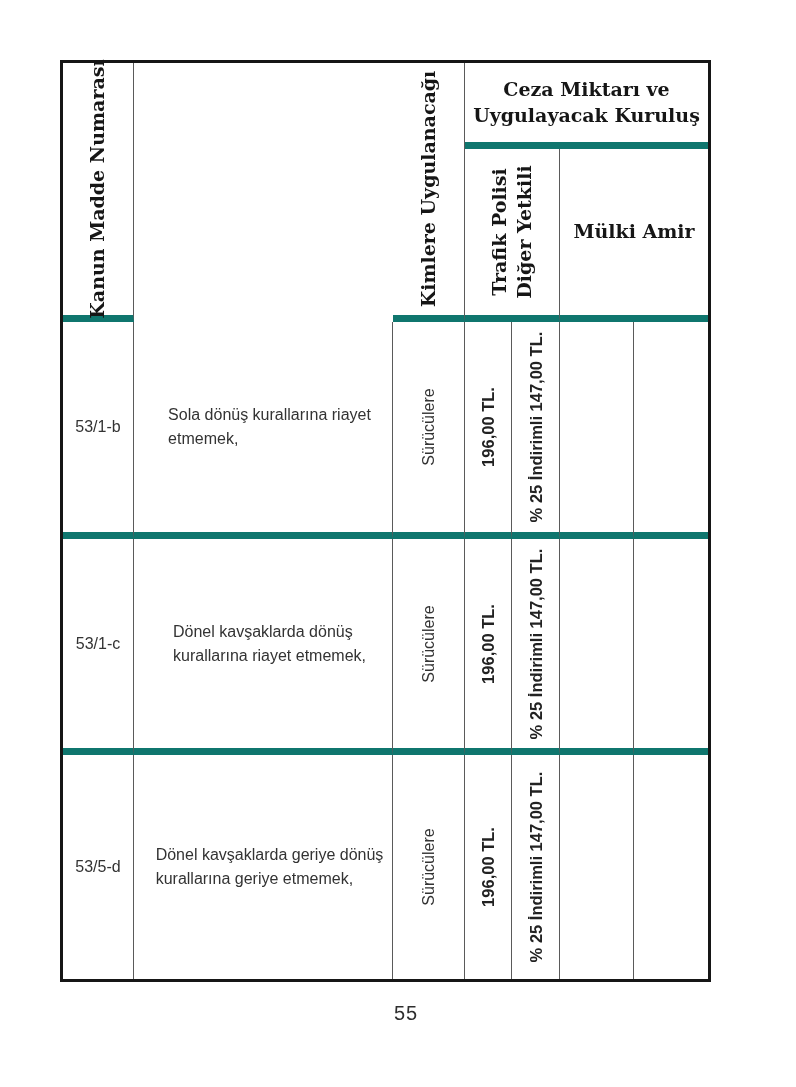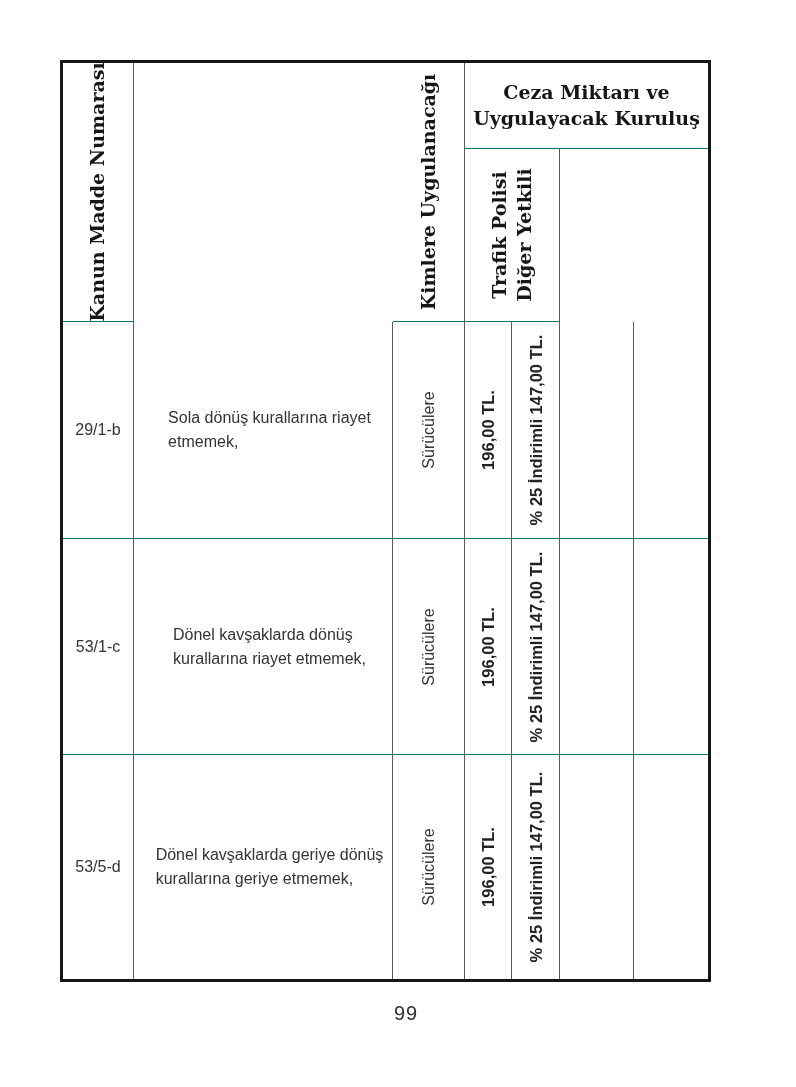--- a/index.html
+++ b/index.html
@@ -22,21 +22,21 @@
     display: grid;
     grid-template-columns: 71px 259px 72px 47px 48px 74px 74px;
     grid-template-rows: 86px 173px 217px 216px 224px;
     border: 3px solid #161616;
     background: #ffffff;
   }
   .cell {
     position: relative;
     box-sizing: border-box;
     border-right: 1px solid #5a5a5a;
-    border-bottom: 1px solid #0f766e;
+    border-bottom: 7px solid #0f766e;
     display: flex;
     align-items: center;
     justify-content: center;
     overflow: visible;
   }
   .br-none { border-right: none; }
   .bb-none { border-bottom: none; }
 
   
   .hserif {
@@ -110,23 +110,26 @@
       <span class="vtext">Kimlere Uygulanacağı</span>
     </div>
     <div class="cell h-ceza br-none hserif">
       <span class="htext">Ceza Miktarı ve
 Uygulayacak Kuruluş</span>
     </div>
     <div class="cell h-polisi hserif">
       <span class="vtext">Trafik Polisi
 Diğer Yetkili</span>
     </div>
+    <div class="cell h-mulki br-none hserif">
+      <span class="htext">Mülki Amir</span>
+    </div>
 
     <div class="cell madde-cell" style="grid-column:1;grid-row:3">
-      <span class="body-text">29/1-b</span>
+      <span class="body-text">53/1-b</span>
     </div>
     <div class="cell konu-cell" style="grid-column:2;grid-row:3">
       <span class="body-text konu-text">Sola dönüş kurallarına riayet
 etmemek,</span>
     </div>
     <div class="cell" style="grid-column:3;grid-row:3">
       <span class="vtext body-text">Sürücülere</span>
     </div>
     <div class="cell" style="grid-column:4;grid-row:3">
       <span class="vtext money">196,00 TL.</span>
@@ -182,15 +185,15 @@
     </div>
     <div class="cell bb-none" style="grid-column:6;grid-row:5">
       <span class="vtext money"></span>
     </div>
     <div class="cell br-none bb-none" style="grid-column:7;grid-row:5">
       <span class="vtext money"></span>
     </div>
 
   </div>
 
-  <div class="page-num">99</div>
+  <div class="page-num">55</div>
 
 </div>
 
 </body></html>

